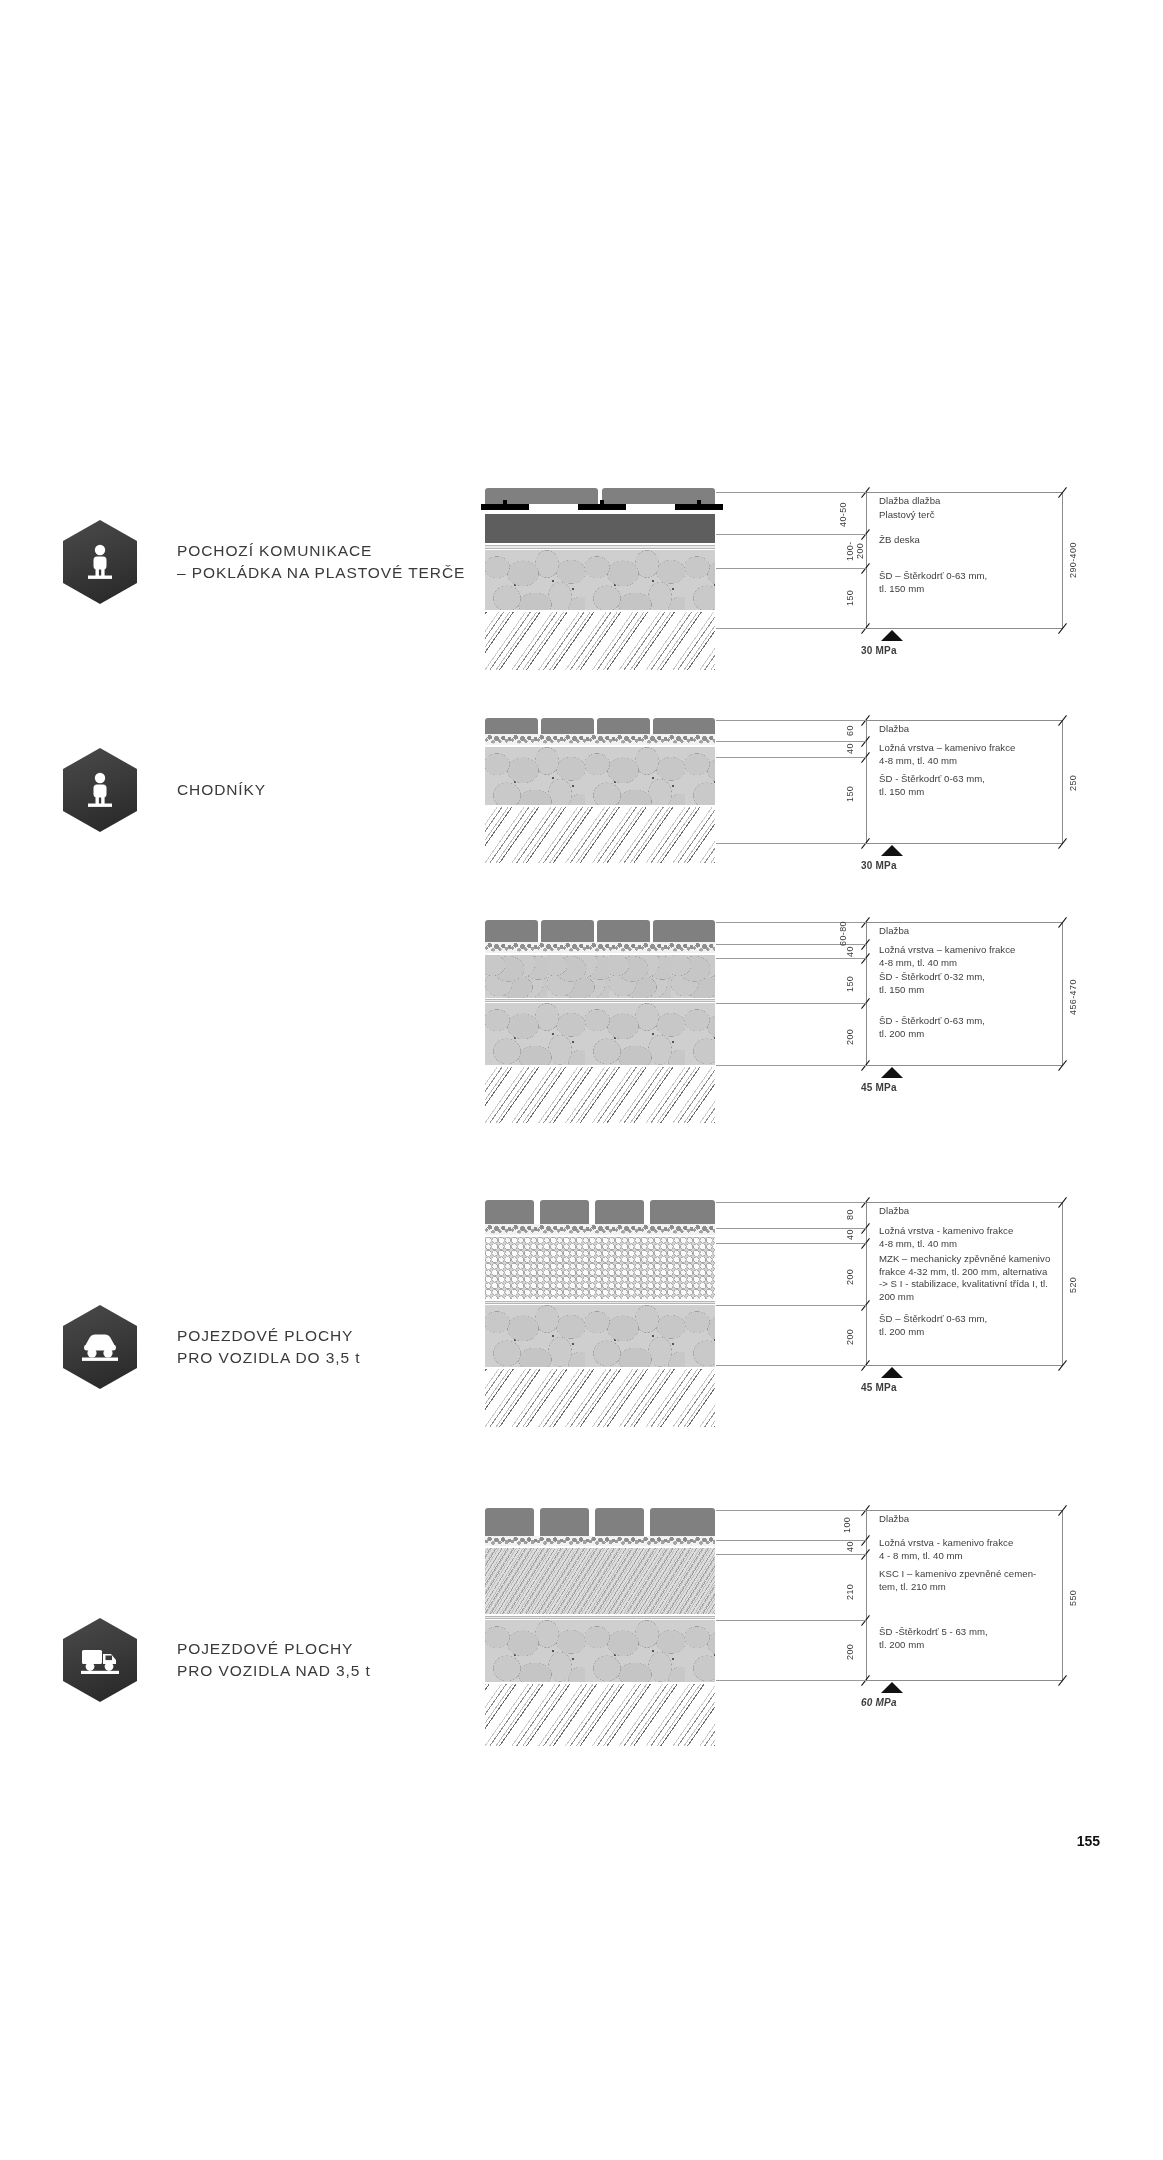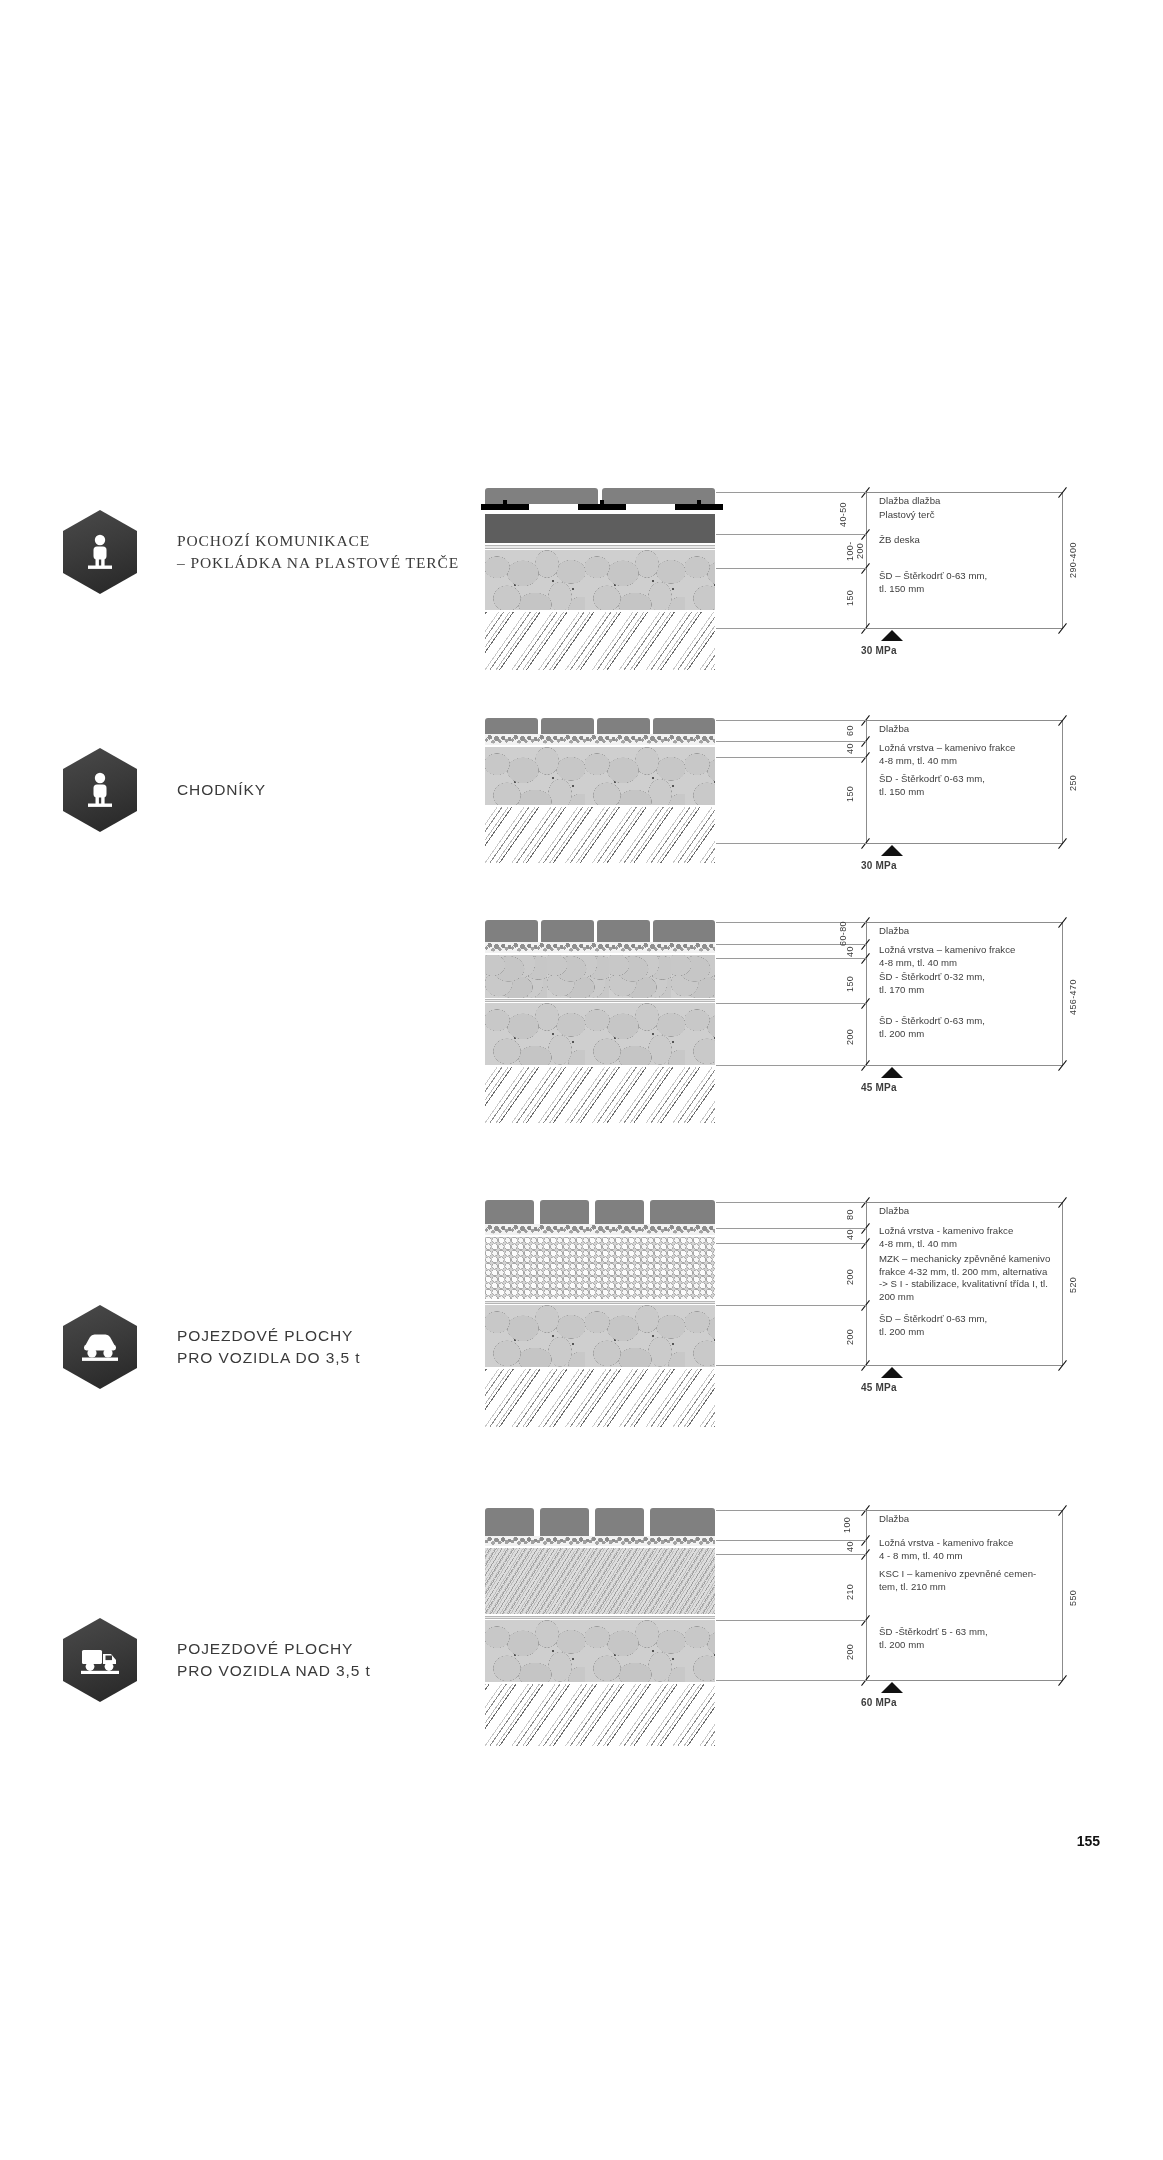--- a/index.html
+++ b/index.html
@@ -158,21 +158,21 @@
     font-size: 14px; font-weight: 700; color: #111;
   }
 </style>
 </head>
 <body>
 
 <div class="page">
 
 
   <div class="row" style="top:490px;height:180px;">
-    <div class="rowlabel" style="top:20px;font-family:Liberation Serif, serif;">
+    <div class="rowlabel" style="top:30px;">
       <div class="hex">
         <svg width="36" height="42" viewBox="0 0 36 42" aria-hidden="true">
           <circle cx="18" cy="9" r="5.2" fill="#fff"></circle>
           <rect x="11.5" y="15.5" width="13" height="13" rx="3.5" fill="#fff"></rect>
           <rect x="13.5" y="26" width="3.4" height="9" fill="#fff"></rect>
           <rect x="19.2" y="26" width="3.4" height="9" fill="#fff"></rect>
           <rect x="6" y="34.5" width="24" height="3.4" fill="#fff"></rect>
         </svg>
       </div>
       <div class="rowlabel-text">POCHOZÍ KOMUNIKACE
@@ -323,21 +323,21 @@
     <div class="dimv" style="left:838px;top:0px;height:26px;width:14px;">60-80</div>
     <div class="dimv" style="left:845px;top:24px;height:16px;width:14px;">40</div>
     <div class="dimv" style="left:845px;top:45px;height:38px;width:14px;">150</div>
     <div class="dimv" style="left:845px;top:95px;height:44px;width:14px;">200</div>
     <div class="dimv" style="left:1068px;top:35px;height:84px;width:14px;">456-470</div>
 
     <div class="ann" style="left:879px;top:5px;">Dlažba</div>
     <div class="ann" style="left:879px;top:24px;">Ložná vrstva – kamenivo frakce
 4-8 mm, tl. 40 mm</div>
     <div class="ann" style="left:879px;top:51px;">ŠD - Štěrkodrť 0-32 mm,
-tl. 170 mm</div>
+tl. 150 mm</div>
     <div class="ann" style="left:879px;top:95px;">ŠD - Štěrkodrť 0-63 mm,
 tl. 200 mm</div>
 
     <div class="tri" style="left:881px;top:147px;"></div>
     <div class="mpa" style="left:861px;top:162px;">45 MPa</div>
   </div>
 
   <div class="row" style="top:1200px;height:260px;">
     <div class="rowlabel" style="top:105px;">
       <div class="hex">
@@ -465,18 +465,18 @@
 
     <div class="ann" style="left:879px;top:5px;">Dlažba</div>
     <div class="ann" style="left:879px;top:29px;">Ložná vrstva - kamenivo frakce
 4 - 8 mm, tl. 40 mm</div>
     <div class="ann" style="left:879px;top:60px;">KSC I – kamenivo zpevněné cemen-
 tem, tl. 210 mm</div>
     <div class="ann" style="left:879px;top:118px;">ŠD -Štěrkodrť 5 - 63 mm,
 tl. 200 mm</div>
 
     <div class="tri" style="left:881px;top:174px;"></div>
-    <div class="mpa" style="left:861px;top:189px;">60 MPa</div>
+    <div class="mpa" style="left:861px;top:189px;font-style:italic;">60 MPa</div>
   </div>
 
   <div class="pageno">155</div>
 
 </div>
 
 </body></html>

